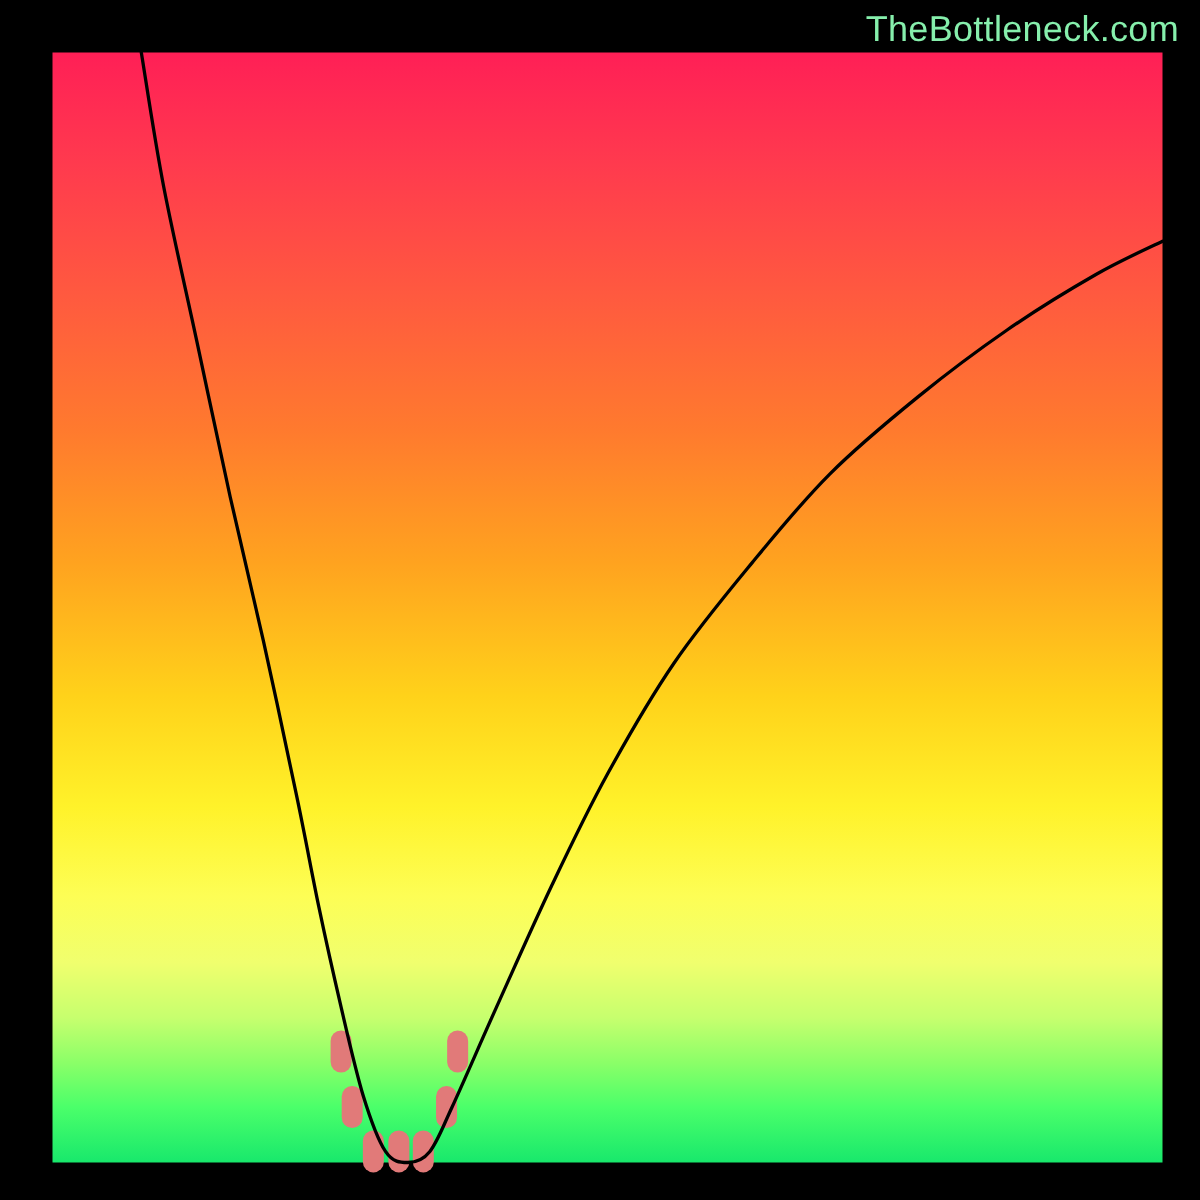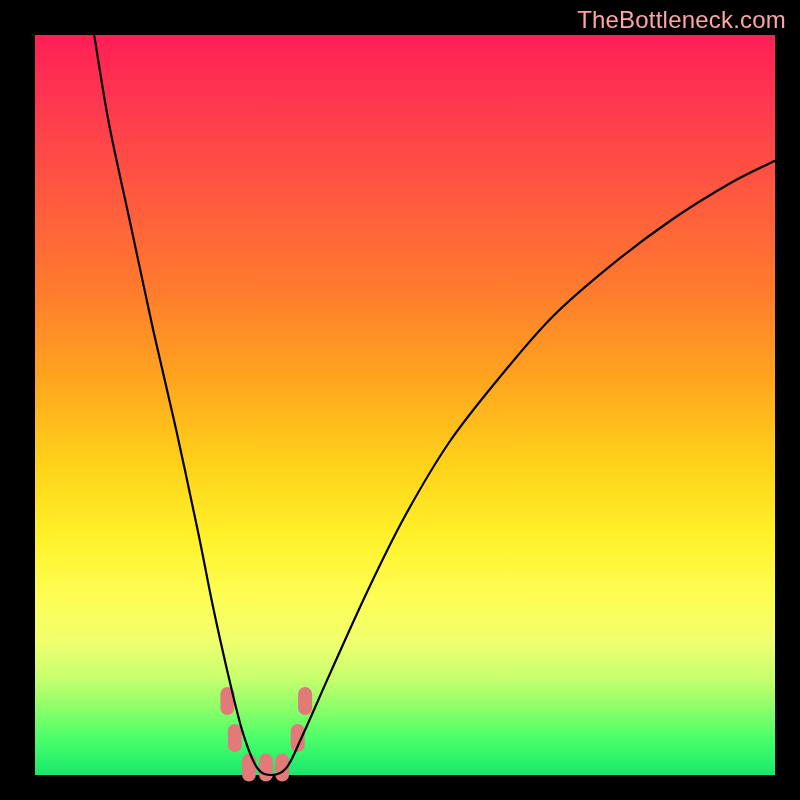--- a/index.html
+++ b/index.html
@@ -40,21 +40,21 @@
       #c6ff6e 87%,
       #8bff68 91%,
       #4bff6a 95%,
       #18e86c 100%
     );
   }
   .watermark {
     position: absolute;
     top: 6px;
     right: 14px;
-    color: #fca5a5;
+    color: #86efac;
     font-size: 24px;
     letter-spacing: 0.2px;
     user-select: none;
     white-space: nowrap;
   }
   svg.curve {
     position: absolute;
     left: 0;
     top: 0;
     width: 740px;

